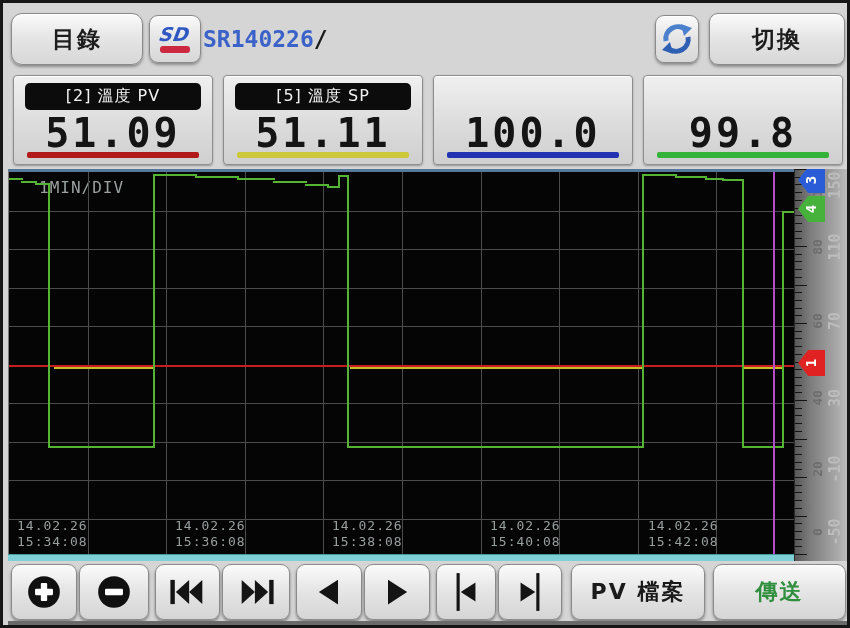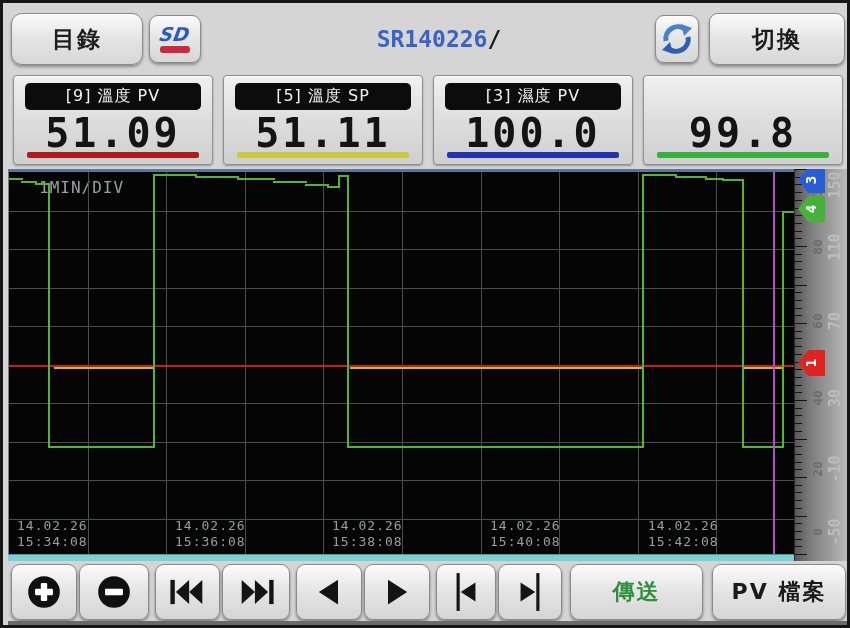--- a/index.html
+++ b/index.html
@@ -7,23 +7,23 @@
     background:#d5d5d5;border:3px solid #161616;overflow:hidden;
     font-family:"DejaVu Sans",sans-serif;}
   
   .btn3d{position:absolute;box-sizing:border-box;border:1px solid #8a8a8a;border-radius:9px;
     background:linear-gradient(#fbfbfb,#e6e6e6 45%,#d7d7d7);
     box-shadow:0 2px 3px rgba(0,0,0,.35), inset 0 1px 0 #fff;
     display:flex;align-items:center;justify-content:center;cursor:pointer;}
   
   .top-label{font-size:23px;font-weight:bold;color:#1d1d1d;letter-spacing:2px;}
   #title-bar{position:absolute;left:200px;top:10px;width:446px;height:52px;
-    display:flex;align-items:center;justify-content:center;
+    display:flex;align-items:center;justify-content:flex-start;
     font-family:"DejaVu Sans Mono","Liberation Mono",monospace;
-    font-size:23px;font-weight:bold;letter-spacing:0;margin-left:13px;}
+    font-size:23px;font-weight:bold;letter-spacing:0;}
   #title-bar .t-blue{color:#3a62c8;} #title-bar .t-sep{color:#1a1a1a;} #title-bar .t-red{color:#d42020;}
   .sd-logo{display:flex;flex-direction:column;align-items:center;line-height:1;}
   .sd-text{font-style:italic;font-weight:900;font-size:19px;color:#2e57c4;transform:skewX(-10deg);}
   .sd-bar{width:30px;height:7px;background:#cc2840;border-radius:3px;margin-top:2px;}
   
   .chan{position:absolute;top:72px;width:200px;height:90px;box-sizing:border-box;
     border:1px solid #8e8e8e;border-radius:4px;
     background:linear-gradient(#f0f0f0,#dcdcdc 55%,#cfcfcf);
     box-shadow:0 1px 2px rgba(0,0,0,.3), inset 0 1px 0 #fff;}
   .chan .pill{position:absolute;left:11px;top:7px;right:11px;height:27px;background:#0c0c0c;
@@ -96,31 +96,30 @@
       <polygon points="22,3 33,7 25,15" fill="#4a80cc"></polygon>
       <path d="M29,16 A12 12 0 0 1 9,27" stroke="#2f5fb2" stroke-width="5" fill="none"></path>
       <polygon points="14,33 3,29 11,21" fill="#2f5fb2"></polygon>
     </svg>
   </div>
 
   <div class="btn3d top-label" style="left:706px;top:10px;width:136px;height:52px;font-family:Liberation Serif, serif;">切換</div>
 
   <div id="channel-row">
       <div class="chan" style="left: 10px;">
-        <div class="pill">[9] 溫度 PV</div>
+        <div class="pill">[2] 溫度 PV</div>
         <div class="val">51.09</div>
         <div class="cbar" style="background: rgb(178, 26, 26);"></div>
       </div>
       <div class="chan" style="left: 220px;">
         <div class="pill">[5] 溫度 SP</div>
         <div class="val">51.11</div>
         <div class="cbar" style="background: rgb(205, 200, 58);"></div>
       </div>
       <div class="chan" style="left: 430px;">
-        <div class="pill">[3] 濕度 PV</div>
         <div class="val">100.0</div>
         <div class="cbar" style="background: rgb(34, 51, 178);"></div>
       </div>
       <div class="chan" style="left: 640px;">
         <div class="val">99.8</div>
         <div class="cbar" style="background: rgb(53, 178, 58);"></div>
       </div>
     </div>
 
   <div id="chart">
@@ -320,21 +319,21 @@
         </span>
       </div>
       <div class="tb" style="width: 64px; margin-left: 2px;">
         <span style="display: flex; align-items: center;">
           <svg width="38" height="42" viewBox="0 0 36 40" fill="#141414">
             <polygon points="23,20 9,11 9,29"></polygon>
             <rect x="24" y="2" width="3" height="36"></rect>
           </svg>
         </span>
       </div>
+      <div class="tb" style="width: 134px; margin-left: 9px;">
+        <span class="lbl" style="color: rgb(26, 26, 26);">PV 檔案</span>
+      </div>
       <div class="tb" style="width: 133px; margin-left: 8px;">
         <span class="lbl" style="color: rgb(47, 143, 62);">傳送</span>
       </div>
-      <div class="tb" style="width: 134px; margin-left: 9px;">
-        <span class="lbl" style="color: rgb(26, 26, 26);">PV 檔案</span>
-      </div>
     </div>
   <div id="toolbar-shadow"></div>
 </div>
 
 </body></html>

